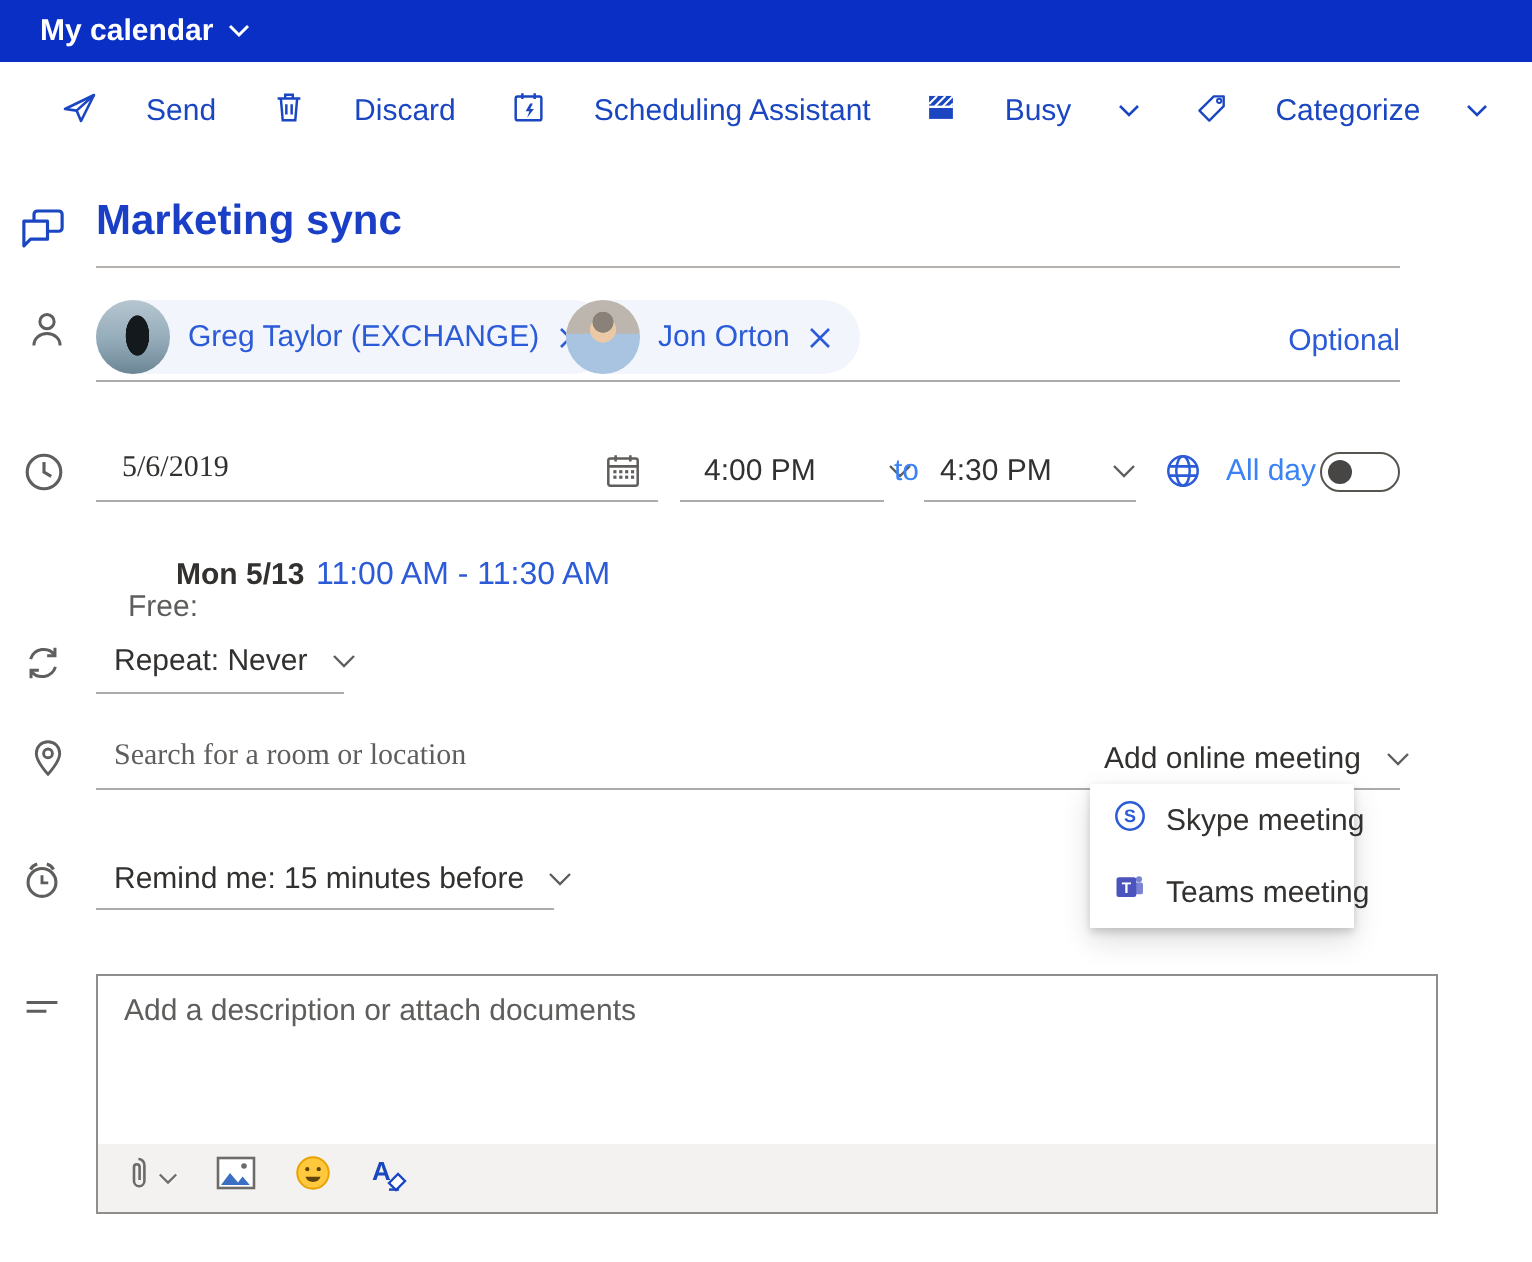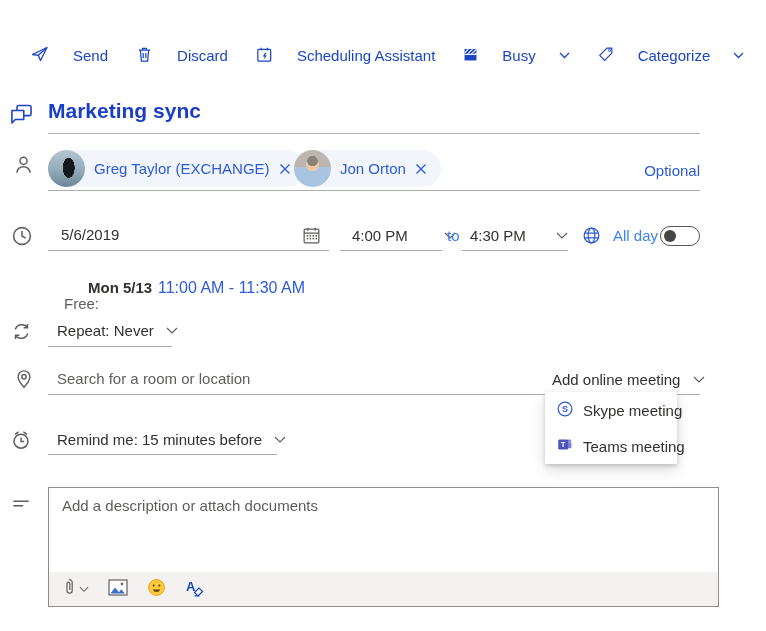--- a/index.html
+++ b/index.html
@@ -33,21 +33,21 @@
      radial-gradient(ellipse 34% 58% at 56% 48%, #14191d 0 46%, rgba(20,25,29,0) 48%),
      linear-gradient(180deg,#b6c6d0 0%,#93abb9 55%,#6c8594 100%);}
   .avatar-jon{background:
      radial-gradient(circle at 50% 30%, #8a8178 0 16%, rgba(0,0,0,0) 17%),
      radial-gradient(circle at 50% 40%, #ecc9a6 0 22%, rgba(0,0,0,0) 23%),
      linear-gradient(180deg,#bdb6ae 0 45%, #a8c4e0 46% 100%);}
   .pill-x{cursor:pointer;display:inline-flex;}
 
   .optional{position:absolute;right:66px;top:162px;font-size:15px;color:#2c5bd7;cursor:pointer;}
 
-  .bare-input{border:none;outline:none;background:transparent;font-family:Liberation Sans, sans-serif;font-size:15px;color:#33312f;padding:0;}
+  .bare-input{border:none;outline:none;background:transparent;font-family:Liberation Serif, serif;font-size:15px;color:#33312f;padding:0;}
 
   .select-like{position:absolute;display:flex;align-items:center;font-size:15px;color:#33312f;cursor:pointer;}
 
   
   .toggle{position:absolute;left:660px;top:226px;width:38px;height:18px;border:1px solid #57554f;border-radius:10px;cursor:pointer;}
   .knob{position:absolute;left:3px;top:3px;width:12px;height:12px;border-radius:50%;background:#484644;}
 
   
   .dropdown{position:absolute;left:545px;top:392px;width:132px;height:72px;background:#fff;box-shadow:0 2px 4px rgba(0,0,0,.16),0 6px 14px rgba(0,0,0,.14);z-index:5;}
   .dd-item{height:36px;display:flex;align-items:center;gap:9px;padding-left:11px;font-size:15px;color:#33312f;cursor:pointer;white-space:nowrap;}
@@ -59,20 +59,28 @@
   .desc-footer{position:absolute;left:0;bottom:0;width:100%;height:34px;background:#f3f2f1;display:flex;align-items:center;padding-left:13px;box-sizing:border-box;gap:19px;}
   .ft-ic{display:inline-flex;align-items:center;cursor:pointer;gap:3px;}
 
   input::placeholder{color:#605e5c;opacity:1;}
 </style>
 </head>
 <body>
 
 <div class="stage">
 
+  <div class="topbar">
+    <span class="topbar-title">My calendar</span>
+    <span class="chev">
+      <svg width="11" height="7" viewBox="0 0 11 7">
+          <polyline points="1,1 5.5,5.5 10,1" fill="none" stroke="#ffffff" stroke-width="1.5"></polyline>
+        </svg>
+    </span>
+  </div>
 
   <div class="toolbar">
     <span class="tb-btn">
       <span><svg width="20" height="20" viewBox="0 0 20 20">
             <path d="M2.5 10.5 L17 3.5 L10.5 16.5 L8.3 11.3 Z" fill="none" stroke="currentColor" stroke-width="1.3" stroke-linejoin="round"></path>
             <path d="M8.3 11.3 L17 3.5" fill="none" stroke="currentColor" stroke-width="1.3"></path>
           </svg></span>
       <span>Send</span>
     </span>
     <span class="tb-btn">
@@ -144,21 +152,21 @@
   </span>
   <div class="pill" style="left:48px;align-items:center;">
     <span class="avatar avatar-greg"></span>
     <span class="pill-name">Greg Taylor (EXCHANGE)</span>
     <span class="pill-x">
         <svg width="12" height="12" viewBox="0 0 12 12">
           <path d="M1.5 1.5 L10.5 10.5 M10.5 1.5 L1.5 10.5" stroke="#2c5bd7" stroke-width="1.3"></path>
         </svg>
       </span>
   </div>
-  <div class="pill" style="left:294px;">
+  <div class="pill" style="left:283px;">
     <span class="avatar avatar-jon"></span>
     <span class="pill-name">Jon Orton</span>
     <span class="pill-x">
         <svg width="12" height="12" viewBox="0 0 12 12">
           <path d="M1.5 1.5 L10.5 10.5 M10.5 1.5 L1.5 10.5" stroke="#2c5bd7" stroke-width="1.3"></path>
         </svg>
       </span>
   </div>
   <span class="optional">Optional</span>
   <div class="underline" style="left:48px;top:190px;width:652px;"></div>

